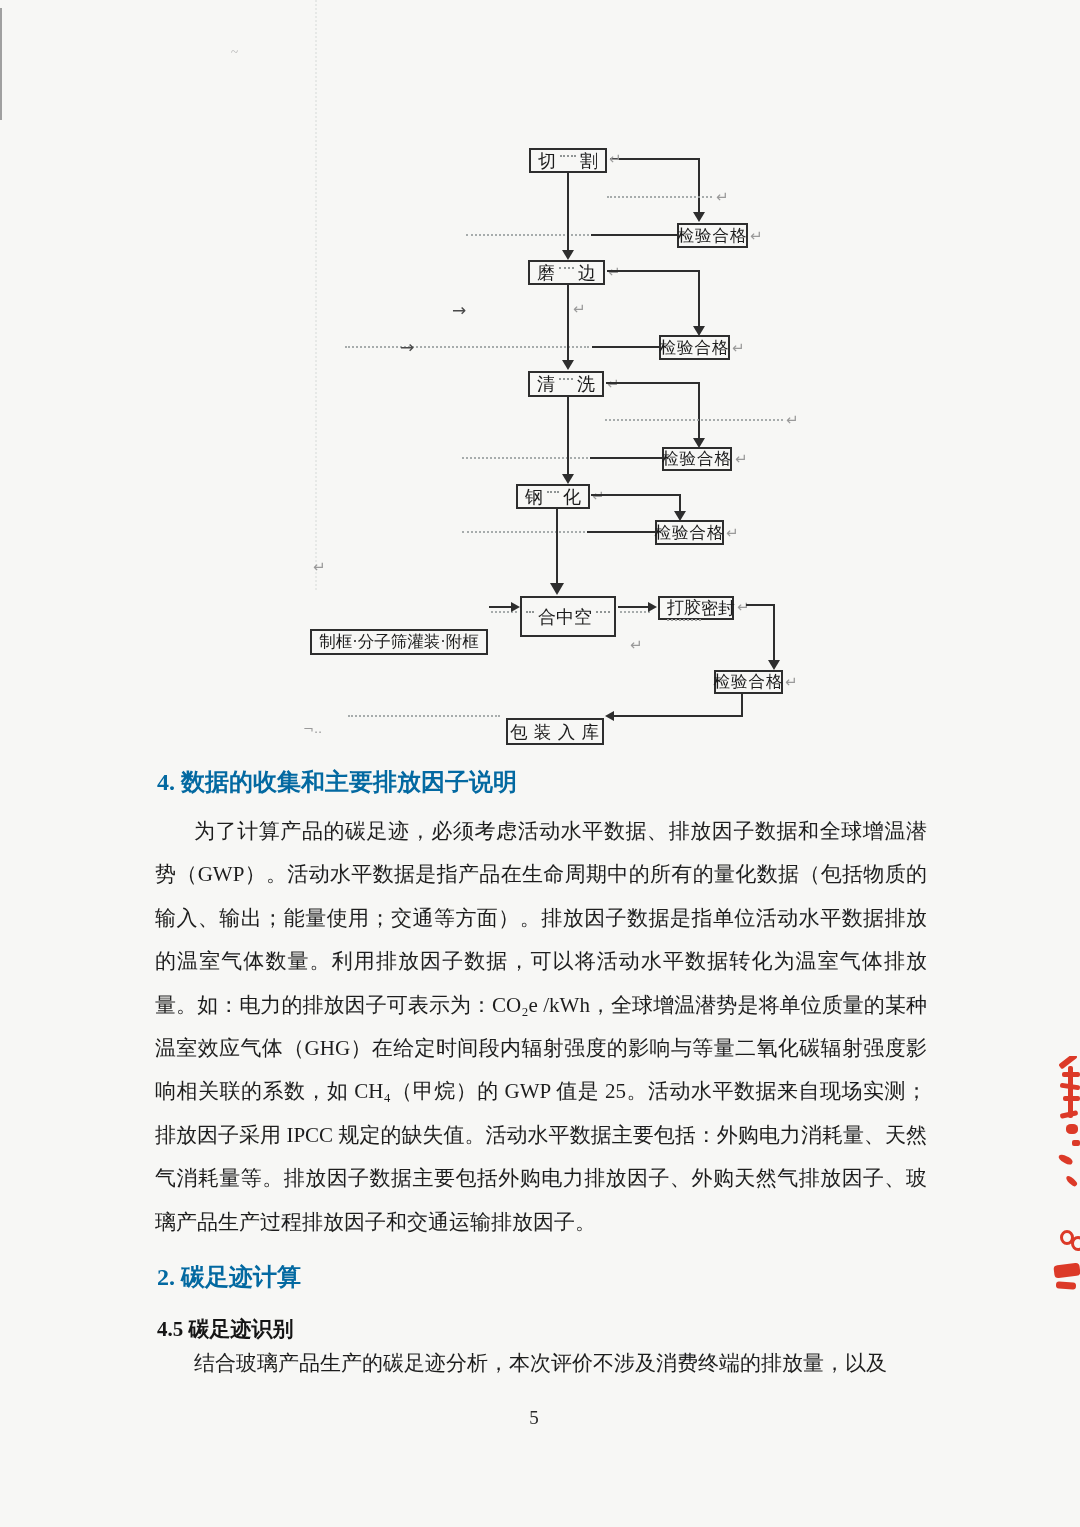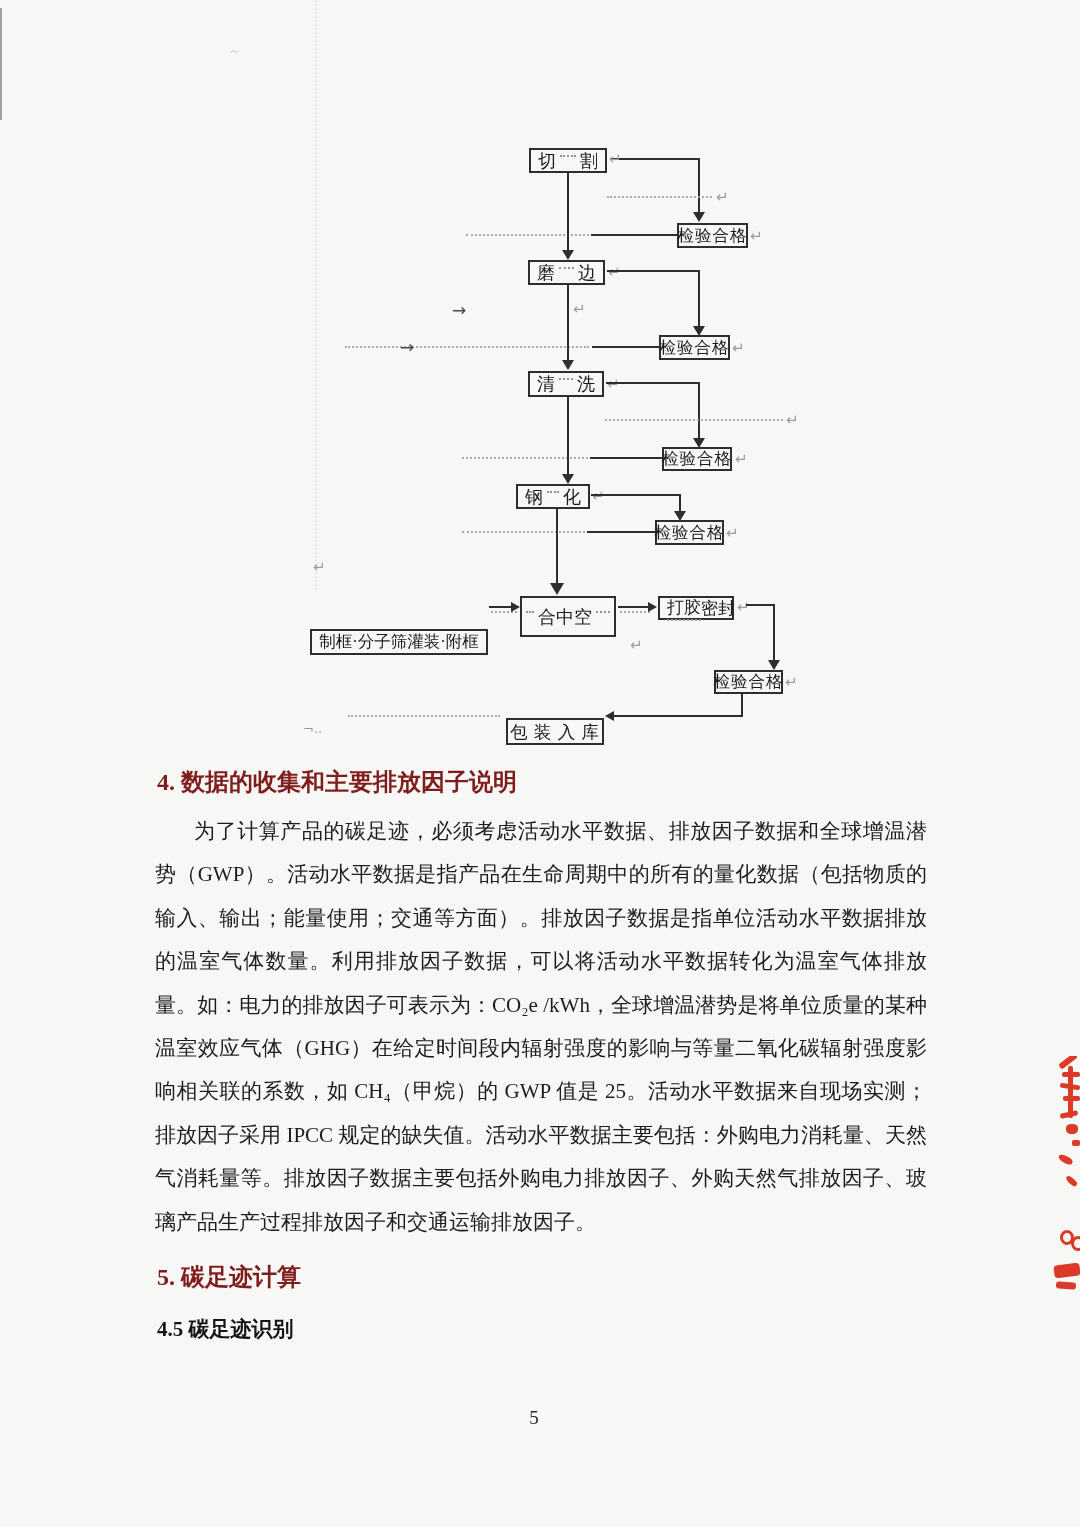--- a/index.html
+++ b/index.html
@@ -23,21 +23,21 @@
   .dotline{position:absolute;height:0;border-top:2px dotted #9aa0a0;opacity:.85;}
   .ah{position:absolute;width:0;height:0;}
   .ah-down{border-left:6px solid transparent;border-right:6px solid transparent;border-top:10px solid #2e2e2e;}
   .ah-right{border-top:5px solid transparent;border-bottom:5px solid transparent;border-left:9px solid #2e2e2e;}
   .ah-left{border-top:5px solid transparent;border-bottom:5px solid transparent;border-right:9px solid #2e2e2e;}
   .rmark{position:absolute;color:#9a9a9a;font-size:15px;font-family:"DejaVu Sans",sans-serif;line-height:1;}
   .amark{position:absolute;color:#4a4a4a;font-size:17px;font-family:"DejaVu Sans",sans-serif;line-height:1;}
   .squig{position:absolute;color:#b0b0b0;font-size:13px;}
   .dotted-u{border-bottom:2px dotted #a0a0a0;}
   
-  .h-big{position:absolute;font-size:24px;font-weight:bold;color:#7f1d1d;white-space:nowrap;}
+  .h-big{position:absolute;font-size:24px;font-weight:bold;color:#0369a1;white-space:nowrap;}
   .h-small{position:absolute;font-size:21px;font-weight:bold;color:#151515;white-space:nowrap;}
   .body-p{
     position:absolute;left:155px;width:772px;font-size:21px;line-height:43.4px;
     text-align:justify;text-indent:39px;color:#1d1d1d;
   }
   .pagenum{position:absolute;left:0;width:1068px;text-align:center;font-size:19px;color:#2a2a2a;}
   
   .edge-l{position:absolute;left:0;top:8px;width:2px;height:112px;background:#5a5a5a;opacity:.55;}
   .crease{position:absolute;left:315px;top:0;height:590px;width:0;border-left:2px dotted #c9cdcd;opacity:.35;}
   .stamp{position:absolute;overflow:hidden;}
@@ -161,22 +161,23 @@
   <div class="vline" style="left:741px;top:694px;height:23px;"></div>
   <div class="hline" style="left:613px;top:715px;width:130px;"></div>
   <div class="ah ah-left" style="left:605px;top:711px;"></div>
   <div class="dotline" style="left:348px;top:715px;width:152px;"></div>
 
   <div class="pbox" style="left:506px;top:718px;width:98px;height:27px;letter-spacing:1px;font-size:17.5px;">包 装 入 库</div>
   <span class="rmark" style="left:303px;top:722px;font-size:13px;">¬..</span>
 
   <div class="h-big" style="left:157px;top:766px;">4. 数据的收集和主要排放因子说明</div>
   <div class="body-p" style="top:810px;">为了计算产品的碳足迹，必须考虑活动水平数据、排放因子数据和全球增温潜势（GWP）。活动水平数据是指产品在生命周期中的所有的量化数据（包括物质的输入、输出；能量使用；交通等方面）。排放因子数据是指单位活动水平数据排放的温室气体数量。利用排放因子数据，可以将活动水平数据转化为温室气体排放量。如：电力的排放因子可表示为：CO₂e /kWh，全球增温潜势是将单位质量的某种温室效应气体（GHG）在给定时间段内辐射强度的影响与等量二氧化碳辐射强度影响相关联的系数，如 CH₄（甲烷）的 GWP 值是 25。活动水平数据来自现场实测；排放因子采用 IPCC 规定的缺失值。活动水平数据主要包括：外购电力消耗量、天然气消耗量等。排放因子数据主要包括外购电力排放因子、外购天然气排放因子、玻璃产品生产过程排放因子和交通运输排放因子。</div>
-  <div class="h-big" style="left:157px;top:1261px;">5. 碳足迹计算</div>
+  <div class="h-big" style="left:157px;top:1261px;">2. 碳足迹计算</div>
   <div class="h-small" style="left:157px;top:1315px;">4.5 碳足迹识别</div>
+  <div class="body-p" style="top:1342px;line-height:43px;">结合玻璃产品生产的碳足迹分析，本次评价不涉及消费终端的排放量，以及</div>
   <div class="pagenum" style="top:1407px;">5</div>
 
   <div class="stamp" style="left:1054px;top:1056px;width:26px;height:95px;">
     <div class="stroke" style="left:4px;top:2px;width:20px;height:6px;transform:rotate(-38deg);"></div>
     <div class="stroke" style="left:8px;top:16px;width:18px;height:5px;"></div>
     <div class="stroke" style="left:6px;top:28px;width:20px;height:5px;transform:rotate(8deg);"></div>
     <div class="stroke" style="left:9px;top:40px;width:17px;height:5px;"></div>
     <div class="stroke" style="left:14px;top:10px;width:5px;height:52px;"></div>
     <div class="stroke" style="left:6px;top:56px;width:18px;height:5px;transform:rotate(-12deg);"></div>
     <div class="stroke" style="left:12px;top:68px;width:12px;height:10px;border-radius:40%;"></div>

